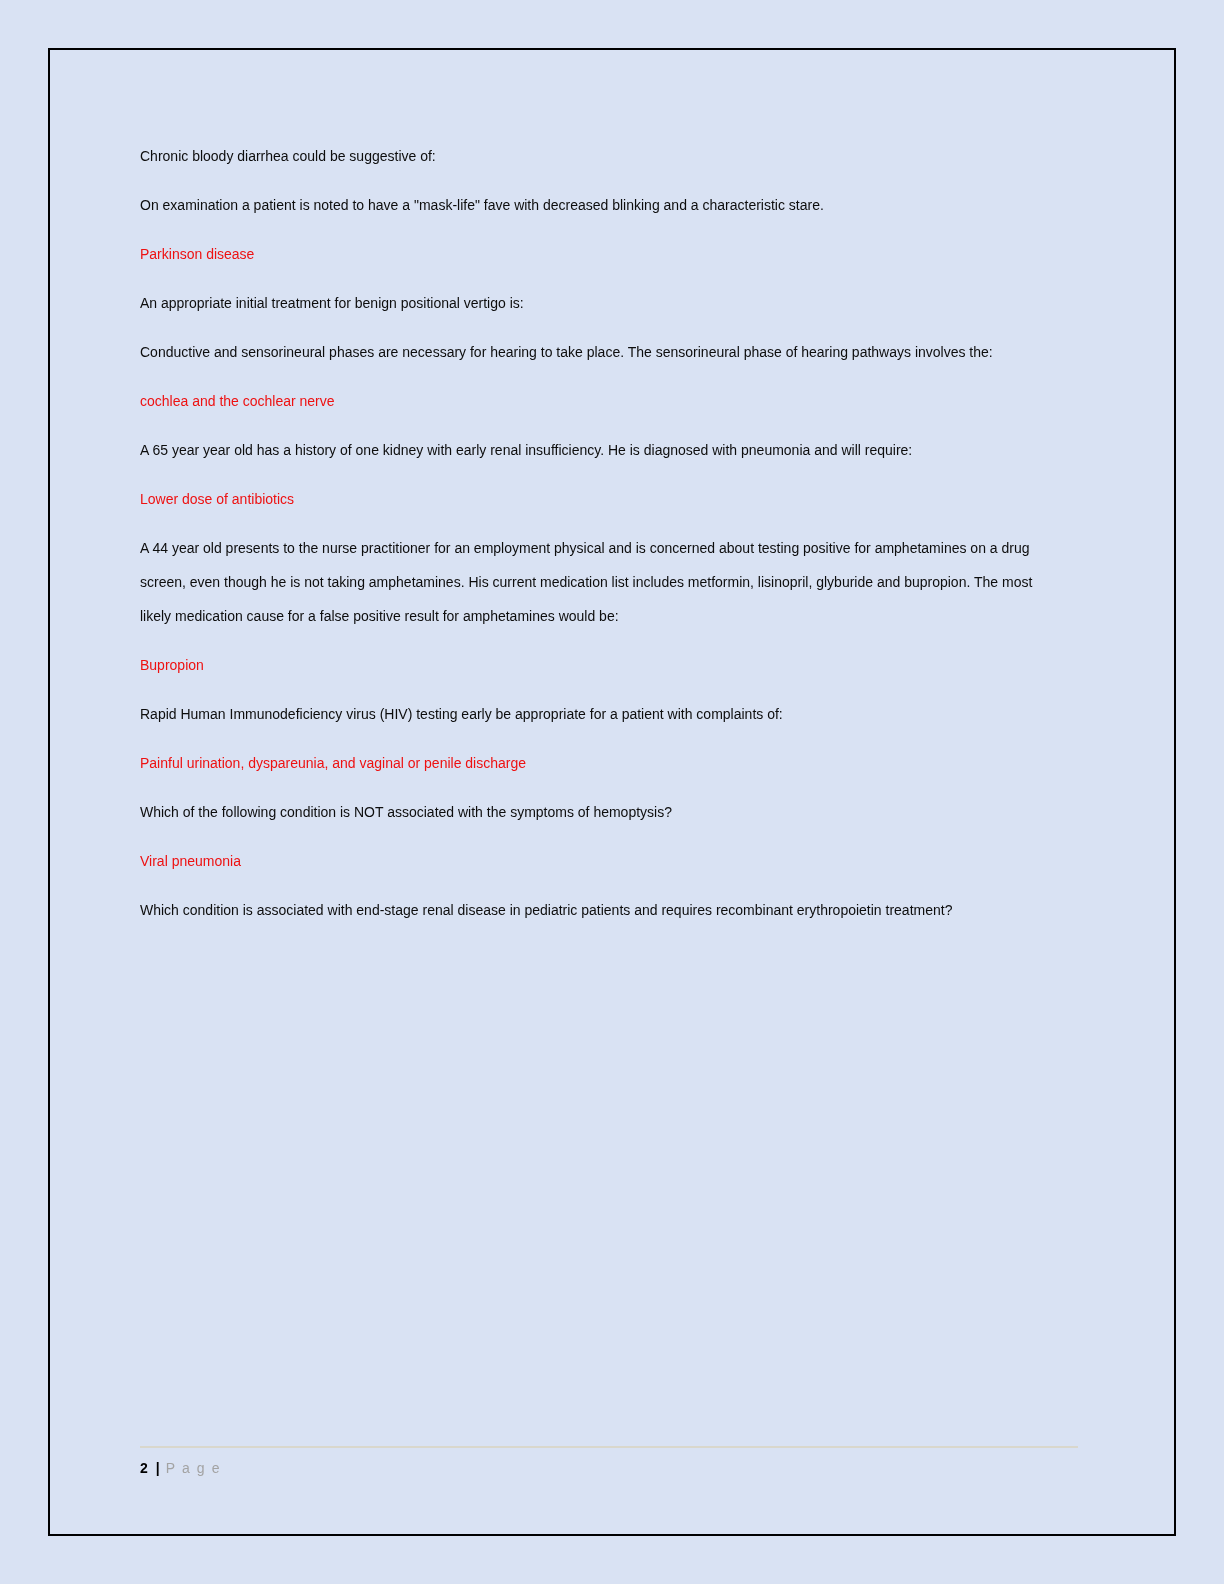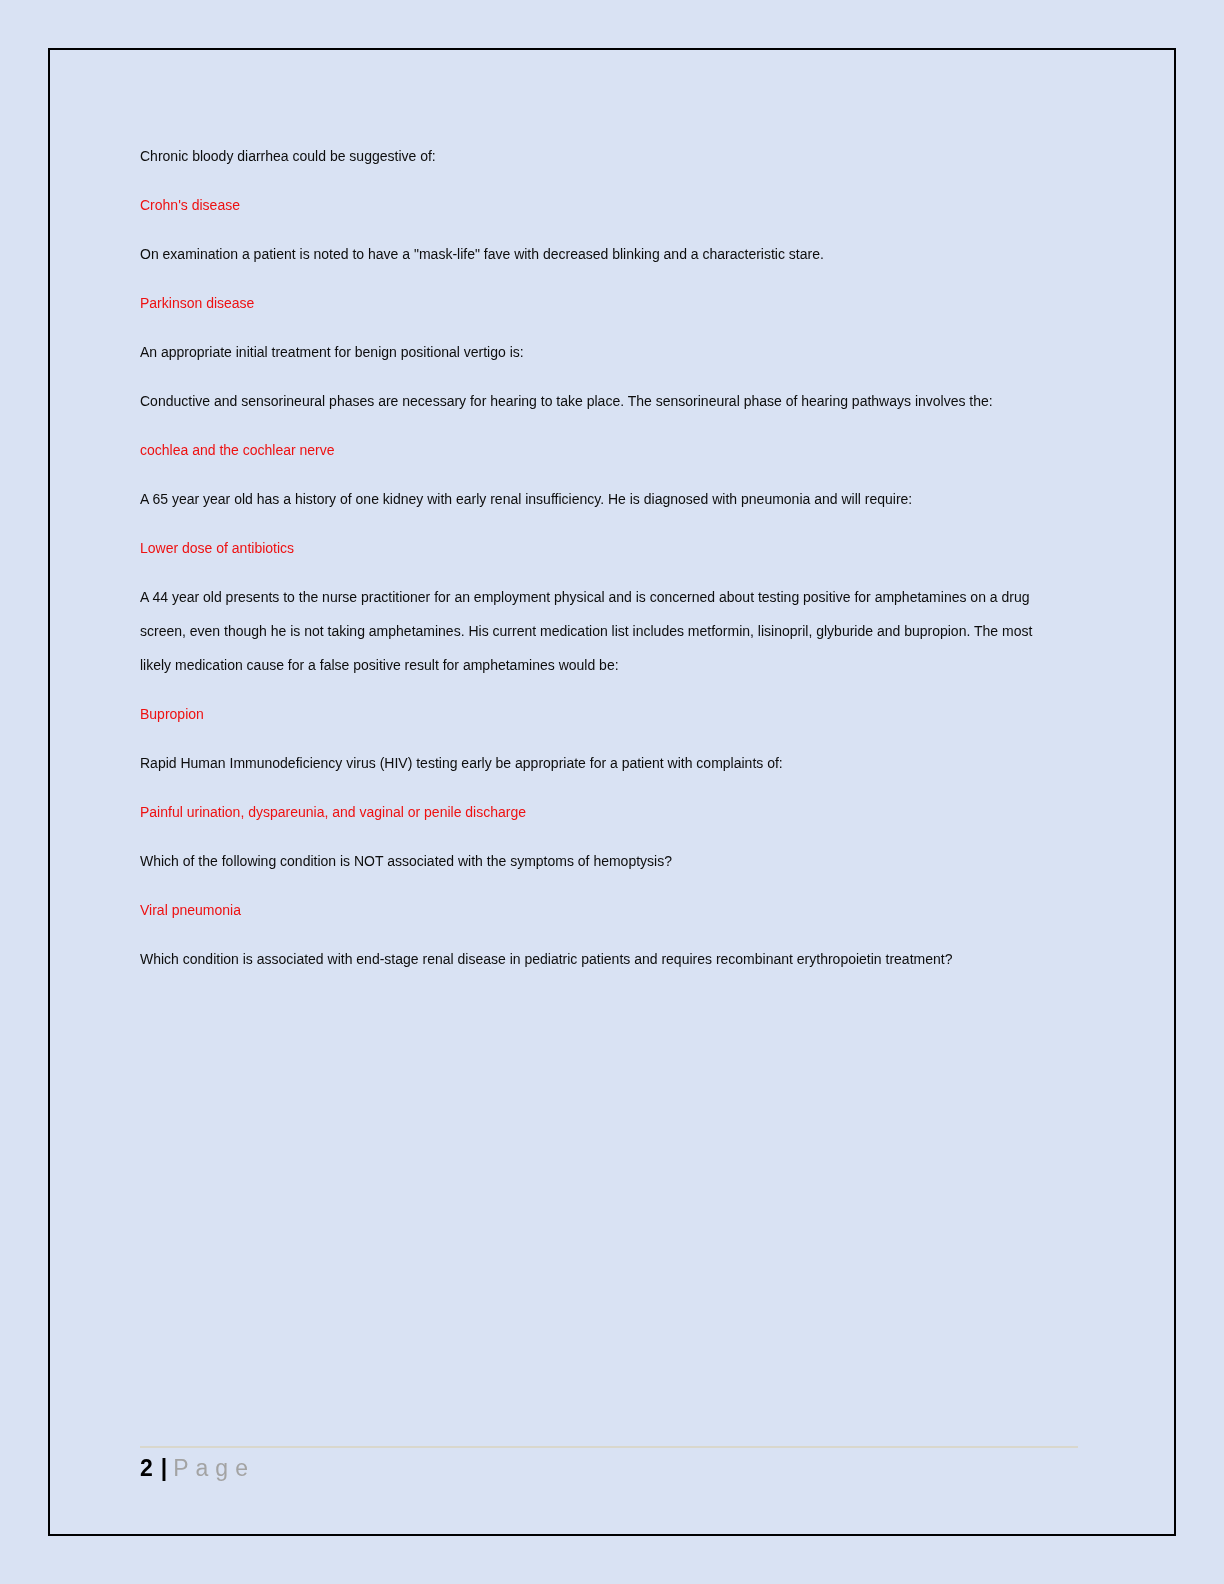--- a/index.html
+++ b/index.html
@@ -45,21 +45,21 @@
     left: 140px;
     top: 1446px;
     width: 938px;
   }
   .footer-rule {
     height: 2px;
     background: var(--footer-rule, #d9d7cc);
     margin: 0 0 9px 0;
   }
   .footer-text {
-    font-size: 23px;
+    font-size: 14px;
     line-height: 22px;
     white-space: nowrap;
   }
   .footer-page-number {
     color: #000000;
     font-weight: bold;
   }
   .footer-separator {
     color: #000000;
     font-weight: bold;
@@ -70,21 +70,20 @@
     letter-spacing: 7px;
   }
 </style>
 </head>
 <body>
 
 <div class="page-frame"></div>
 
 <div class="document-body">
     <p class="question">Chronic bloody diarrhea could be suggestive of:</p>
-    <p class="answer">Crohn's disease</p>
     <p class="question">On examination a patient is noted to have a "mask-life" fave with decreased blinking and a characteristic stare.</p>
     <p class="answer">Parkinson disease</p>
     <p class="question">An appropriate initial treatment for benign positional vertigo is:</p>
     <p class="question">Conductive and sensorineural phases are necessary for hearing to take place. The sensorineural phase of hearing pathways involves the:</p>
     <p class="answer">cochlea and the cochlear nerve</p>
     <p class="question">A 65 year year old has a history of one kidney with early renal insufficiency. He is diagnosed with pneumonia and will require:</p>
     <p class="answer">Lower dose of antibiotics</p>
     <p class="question">A 44 year old presents to the nurse practitioner for an employment physical and is concerned about testing positive for amphetamines on a drug screen, even though he is not taking amphetamines. His current medication list includes metformin, lisinopril, glyburide and bupropion. The most likely medication cause for a false positive result for amphetamines would be:</p>
     <p class="answer">Bupropion</p>
     <p class="question">Rapid Human Immunodeficiency virus (HIV) testing early be appropriate for a patient with complaints of:</p>

